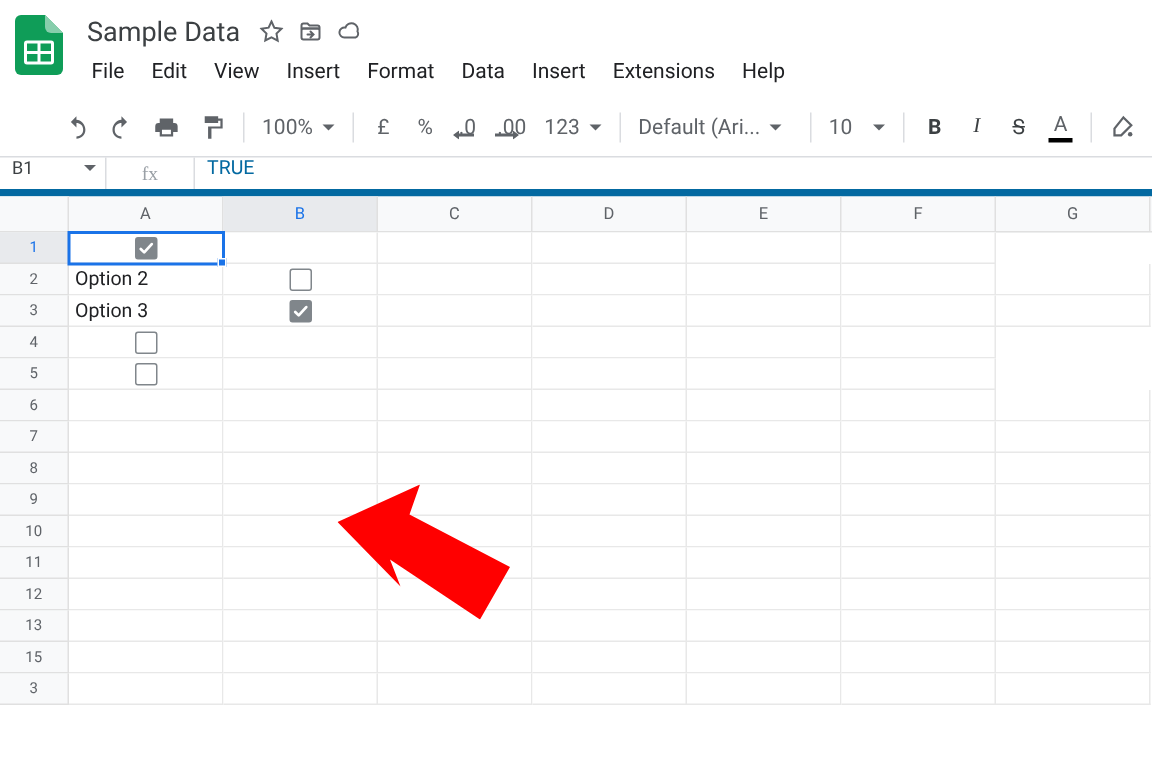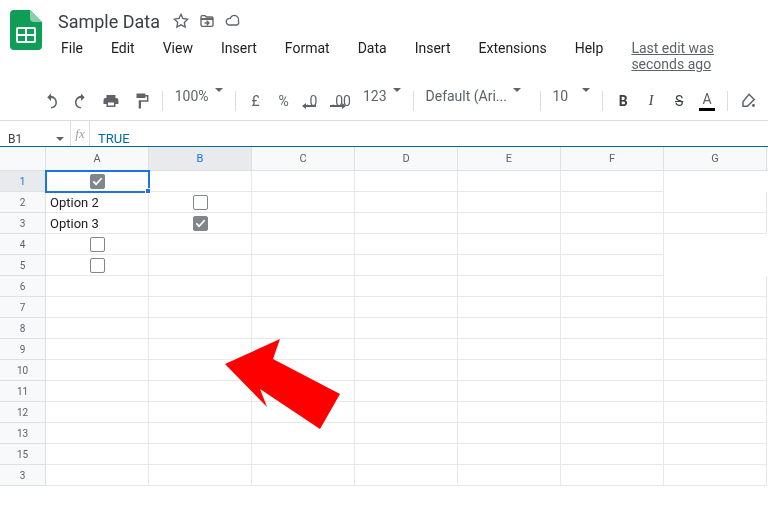--- a/index.html
+++ b/index.html
@@ -39,21 +39,21 @@
     color: #3c4043;
     padding: 0 4px;
   }
   .title-icons {
     display: flex; gap: 8px;
     color: #5f6368;
   }
   .title-icons span { display:inline-flex; width:18px; height:18px; align-items:center; justify-content:center; }
 
   .menubar {
-    display: flex; gap: 14px;
+    display: flex; gap: 4px;
     margin-top: 2px;
     font-size: 14px;
     color: #202124;
   }
   .menubar span {
     padding: 4px 7px;
     border-radius: 4px;
   }
   .last-edit {
     padding: 4px 7px;
@@ -81,58 +81,57 @@
     min-width: 24px; height: 26px;
     padding: 0 4px;
     border-radius: 2px;
   }
   .sep {
     width: 1px; height: 20px;
     background: #dadce0;
     margin: 0 4px;
   }
   .combo {
-    display: inline-flex; align-items: flex-start; gap: 2px;
+    display: inline-flex; align-items: center; gap: 2px;
     padding: 0 4px;
     height: 26px;
   }
   .combo .caret { margin-left: 4px; }
   .caret {
     width: 0; height: 0;
     border-left: 4px solid transparent;
     border-right: 4px solid transparent;
     border-top: 4px solid #5f6368;
   }
   .bold { font-weight: 700; color:#3c4043; }
   .ital { font-style: italic; font-family: serif; color:#3c4043; }
   .strike { text-decoration: line-through; color:#3c4043; }
   .textcolor {
     display:flex; flex-direction:column; align-items:center; gap:1px;
   }
   .textcolor .bar { width:16px; height:3px; background:#000; }
 
   
   .fxbar {
-    display: flex; align-items: flex-end;
+    display: flex; align-items: flex-start;
     height: 26px;
-    border-bottom: 1px solid #0369a1;
+    border-bottom: 5px solid #0369a1;
     font-size: 13px;
   }
   .namebox {
     width: 70px;
     padding-left: 8px;
     display: flex; align-items: center; gap: 6px;
     color: #3c4043;
     font-size: 12px;
   }
   .namebox .caret { margin-left: auto; margin-right: 6px; }
   .fx {
-    width: 20px;
+    width: 60px;
     color: #9aa0a6;
-    font-style: italic;
     font-family: serif;
     text-align: center;
     border-left: 1px solid #dadce0;
     border-right: 1px solid #dadce0;
     height: 100%;
     display:flex; align-items:center; justify-content:center;
   }
   .formula-input {
     padding-left: 8px;
     color: #0369a1;
@@ -272,21 +271,20 @@
     <div class="menubar">
       <span>File</span>
       <span>Edit</span>
       <span>View</span>
       <span>Insert</span>
       <span>Format</span>
       <span>Data</span>
       <span>Insert</span>
       <span>Extensions</span>
       <span>Help</span>
-      <span class="last-edit">Last edit was seconds ago</span>
     </div>
   </div>
 </div>
 
 <div class="toolbar-wrap">
   <div class="toolbar">
     <span class="tbtn">
       <svg width="18" height="18" viewBox="0 0 24 24" fill="#5f6368">
           <path d="M12 5V2L7 7l5 5V8c3 0 6 2 6 6s-3 6-6 6v2c4 0 8-3 8-8s-4-9-8-9z"></path>
         </svg>

